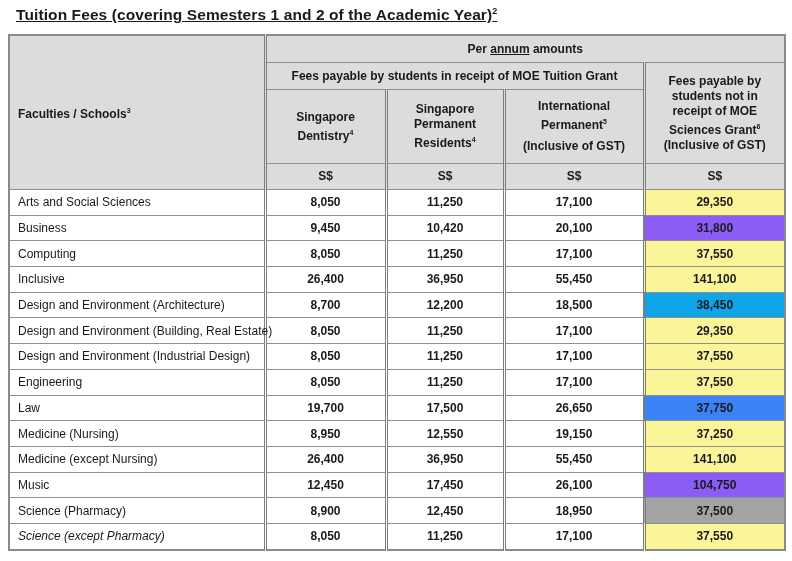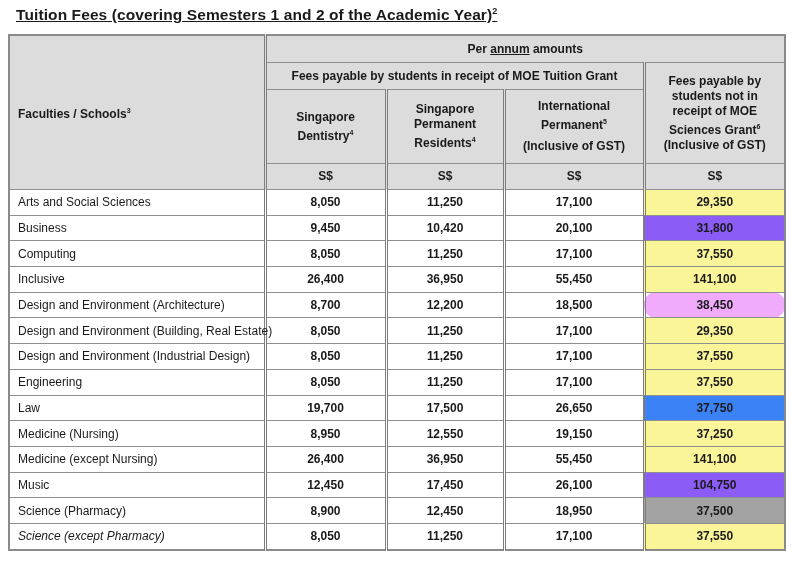--- a/index.html
+++ b/index.html
@@ -113,21 +113,21 @@
         <td class="num vsep">26,400</td>
         <td class="num vsep">36,950</td>
         <td class="num vsep">55,450</td>
         <td class="num vsep hl" style="background: rgb(251, 245, 154);">141,100</td>
       </tr>
       <tr>
         <td class="name">Design and Environment (Architecture)</td>
         <td class="num vsep">8,700</td>
         <td class="num vsep">12,200</td>
         <td class="num vsep">18,500</td>
-        <td class="num vsep hl" style="background: #f0abfc; border-radius: 12px;">38,450</td>
+        <td class="num vsep hl" style="background: #0ea5e9;">38,450</td>
       </tr>
       <tr>
         <td class="name">Design and Environment (Building, Real Estate)</td>
         <td class="num vsep">8,050</td>
         <td class="num vsep">11,250</td>
         <td class="num vsep">17,100</td>
         <td class="num vsep hl" style="background: rgb(251, 245, 154);">29,350</td>
       </tr>
       <tr>
         <td class="name">Design and Environment (Industrial Design)</td>

